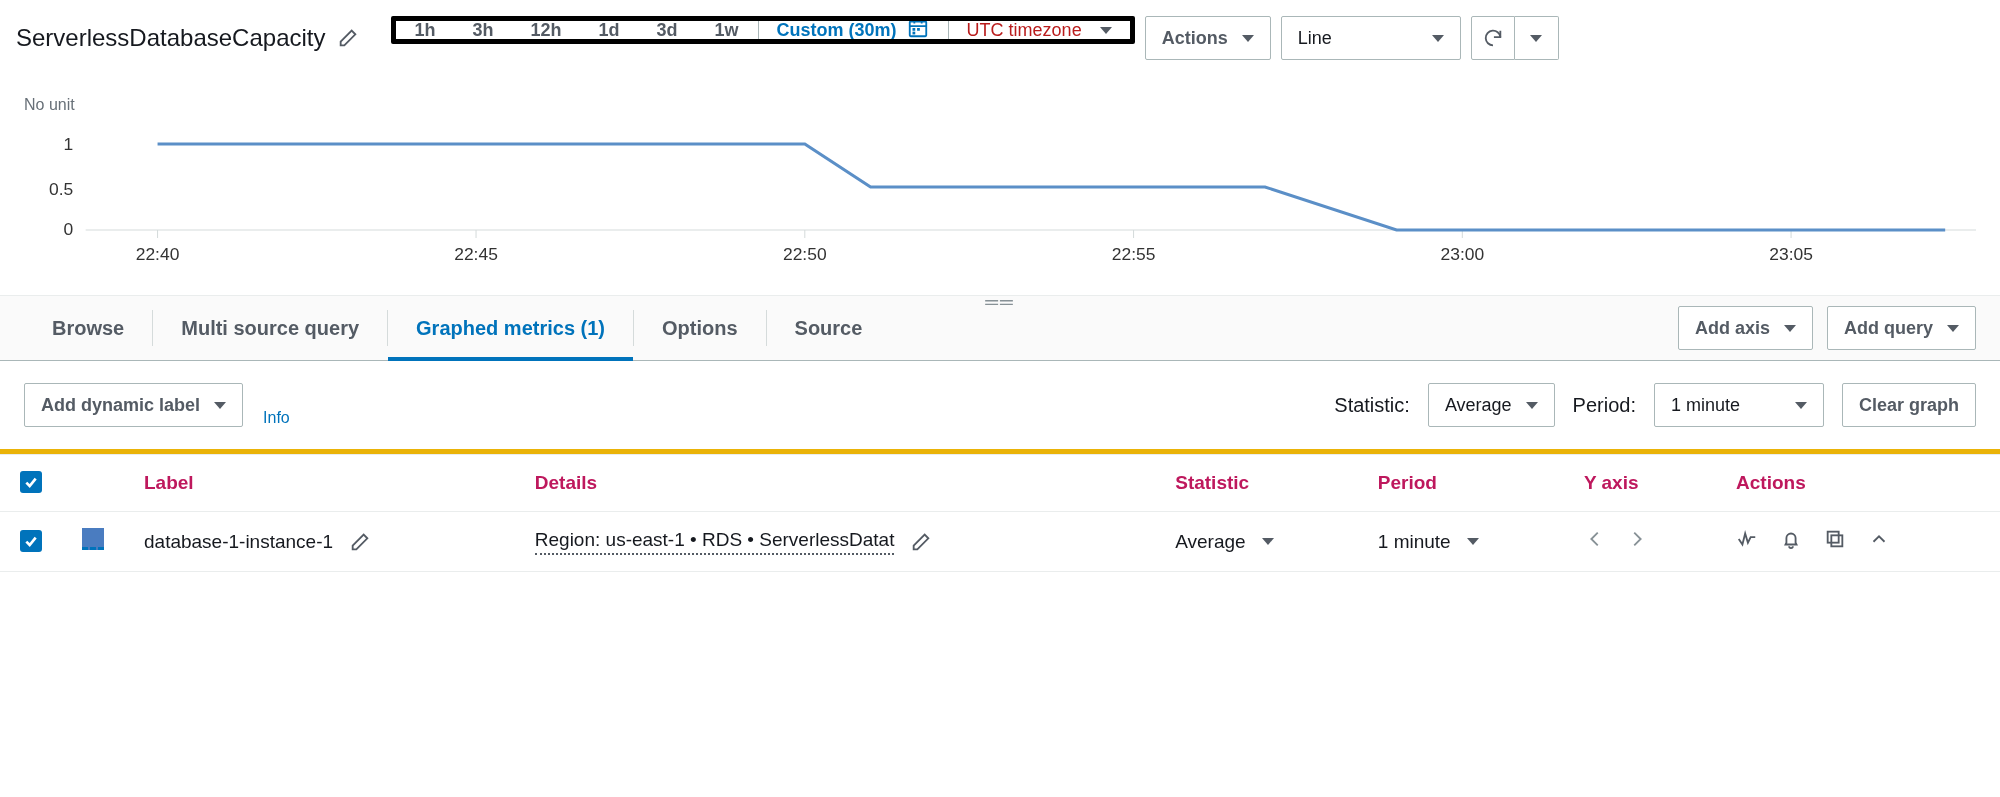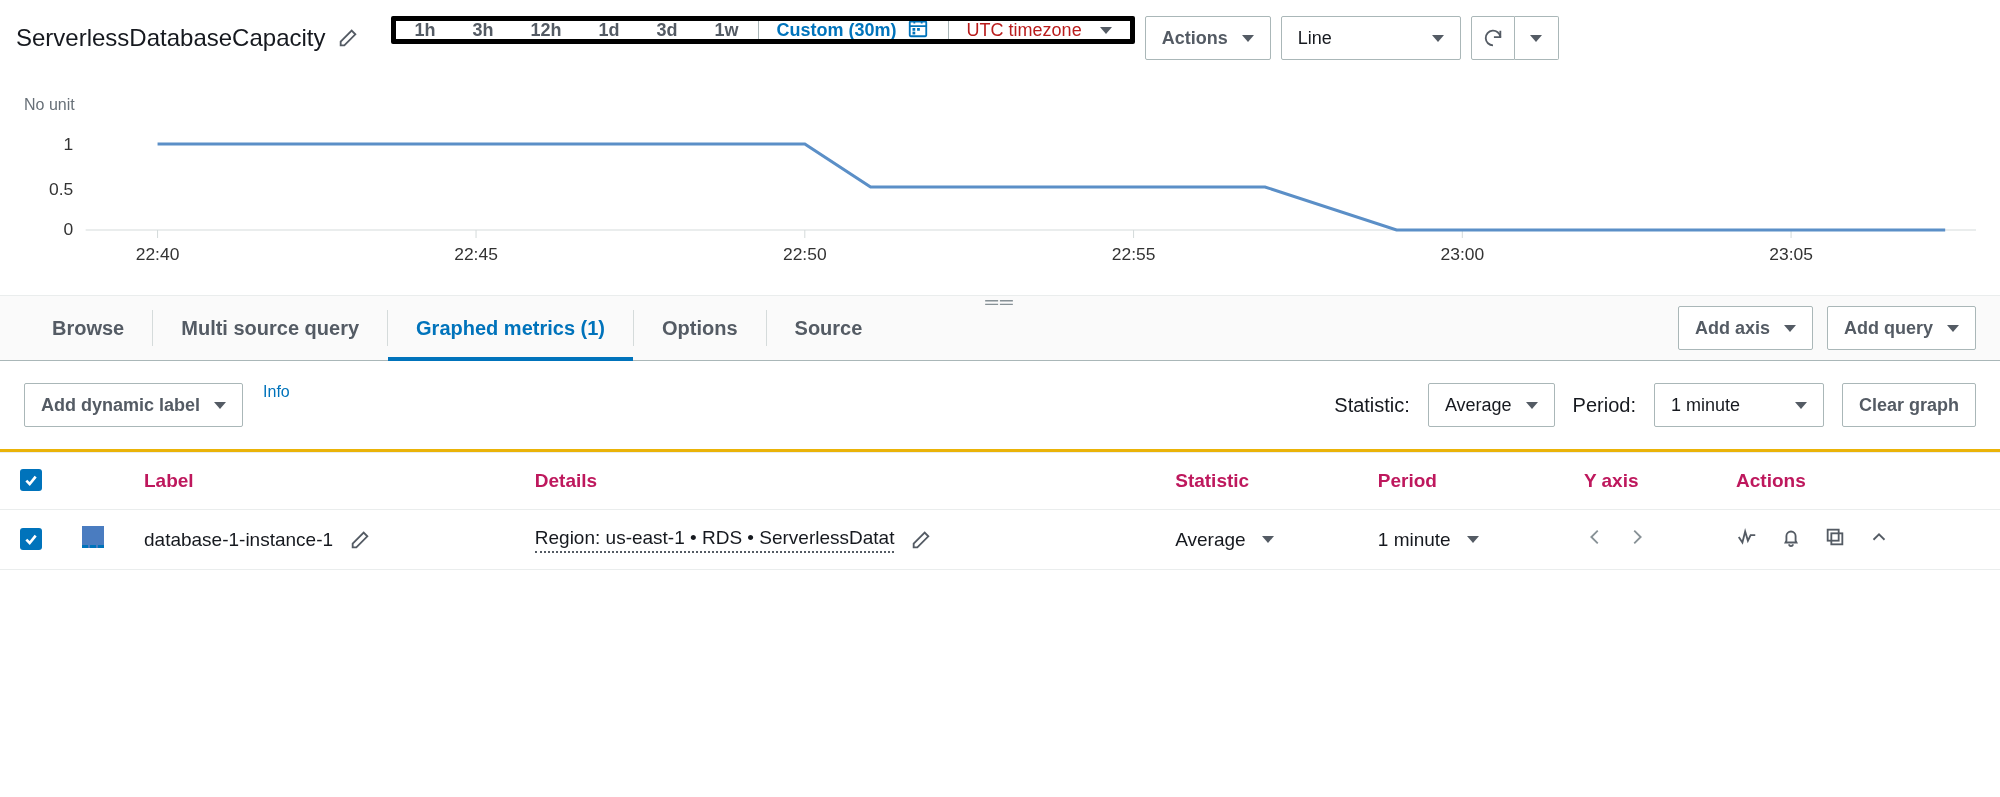--- a/index.html
+++ b/index.html
@@ -159,24 +159,24 @@
   .tabs-right {
     margin-left: auto;
     display: flex;
     gap: 14px;
     align-items: center;
   }
 
   
   .controls-row {
     display:flex;
-    align-items:flex-start;
+    align-items:flex-end;
     padding: 22px 24px;
     gap: 20px;
-    border-bottom: 3px solid #eab308;
+    border-bottom: 5px solid #eab308;
   }
   .link { color:#0073bb; font-weight:400; cursor:pointer; font-size:16px;}
   .controls-right { margin-left:auto; display:flex; align-items:center; gap:18px; }
   .ctl-label { font-size:20px; font-weight:400; }
 
   
   .tbl { width:100%; border-collapse:collapse; }
   .tbl th, .tbl td {
     text-align:left;
     padding: 16px 20px;

